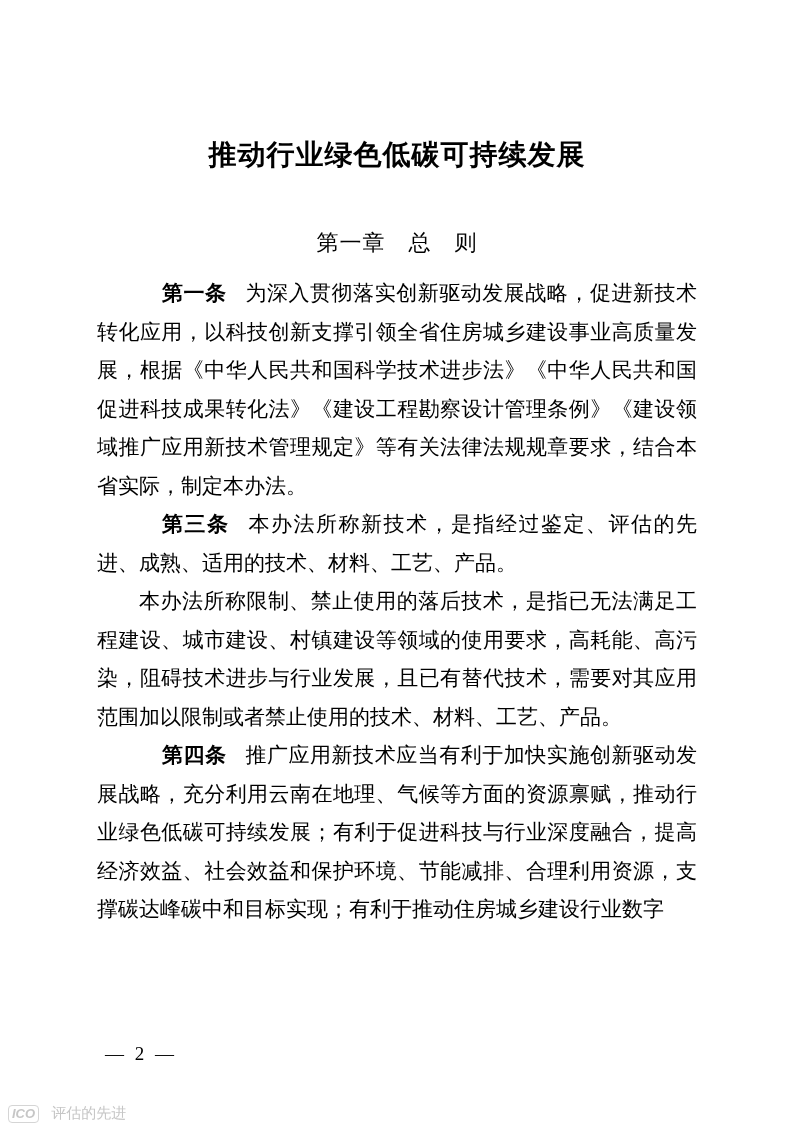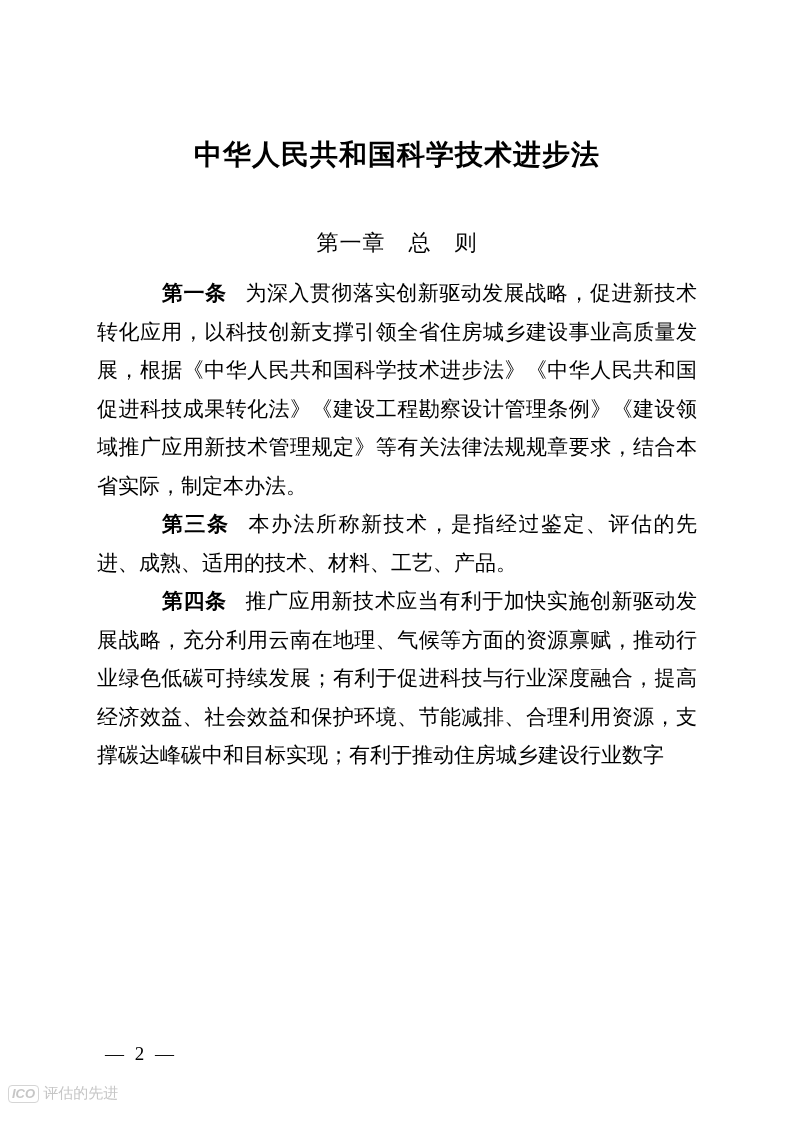--- a/index.html
+++ b/index.html
@@ -56,24 +56,24 @@
     position: absolute;
     left: 105px;
     bottom: 58px;
     font-size: 19px;
     letter-spacing: 3px;
     color: #000000;
   }
   .watermark {
     position: absolute;
     left: 8px;
-    bottom: 20px;
+    bottom: 0;
     display: flex;
     align-items: center;
-    gap: 4px;
+    gap: 12px;
     color: #c6c6c6;
     font-size: 15px;
     font-family: "Liberation Sans", sans-serif;
     user-select: none;
   }
   .watermark-logo {
     display: inline-block;
     font-size: 13px;
     font-style: italic;
     font-weight: bold;
@@ -84,36 +84,39 @@
     line-height: 16px;
   }
 </style>
 </head>
 <body>
 
 <div class="page">
   <div class="content">
 
     <div class="doc-title">
-      <div>中华人民共和国科学技术进步法</div>
+      <div>推动行业绿色低碳可持续发展</div>
     </div>
 
     <div class="chapter-heading">第一章　总　则</div>
 
     <div class="body-text">
 
       <p class="para">
         <span class="para-label">第一条</span><span>为深入贯彻落实创新驱动发展战略，促进新技术转化应用，以科技创新支撑引领全省住房城乡建设事业高质量发展，根据《中华人民共和国科学技术进步法》《中华人民共和国促进科技成果转化法》《建设工程勘察设计管理条例》《建设领域推广应用新技术管理规定》等有关法律法规规章要求，结合本省实际，制定本办法。</span>
       </p>
 
 
       <p class="para">
         <span class="para-label">第三条</span><span>本办法所称新技术，是指经过鉴定、评估的先进、成熟、适用的技术、材料、工艺、产品。</span>
       </p>
 
+      <p class="para">
+        <span>本办法所称限制、禁止使用的落后技术，是指已无法满足工程建设、城市建设、村镇建设等领域的使用要求，高耗能、高污染，阻碍技术进步与行业发展，且已有替代技术，需要对其应用范围加以限制或者禁止使用的技术、材料、工艺、产品。</span>
+      </p>
 
       <p class="para">
         <span class="para-label">第四条</span><span>推广应用新技术应当有利于加快实施创新驱动发展战略，充分利用云南在地理、气候等方面的资源禀赋，推动行业绿色低碳可持续发展；有利于促进科技与行业深度融合，提高经济效益、社会效益和保护环境、节能减排、合理利用资源，支撑碳达峰碳中和目标实现；有利于推动住房城乡建设行业数字</span>
       </p>
 
     </div>
   </div>
 
   <div class="page-number">— 2 —</div>
 

